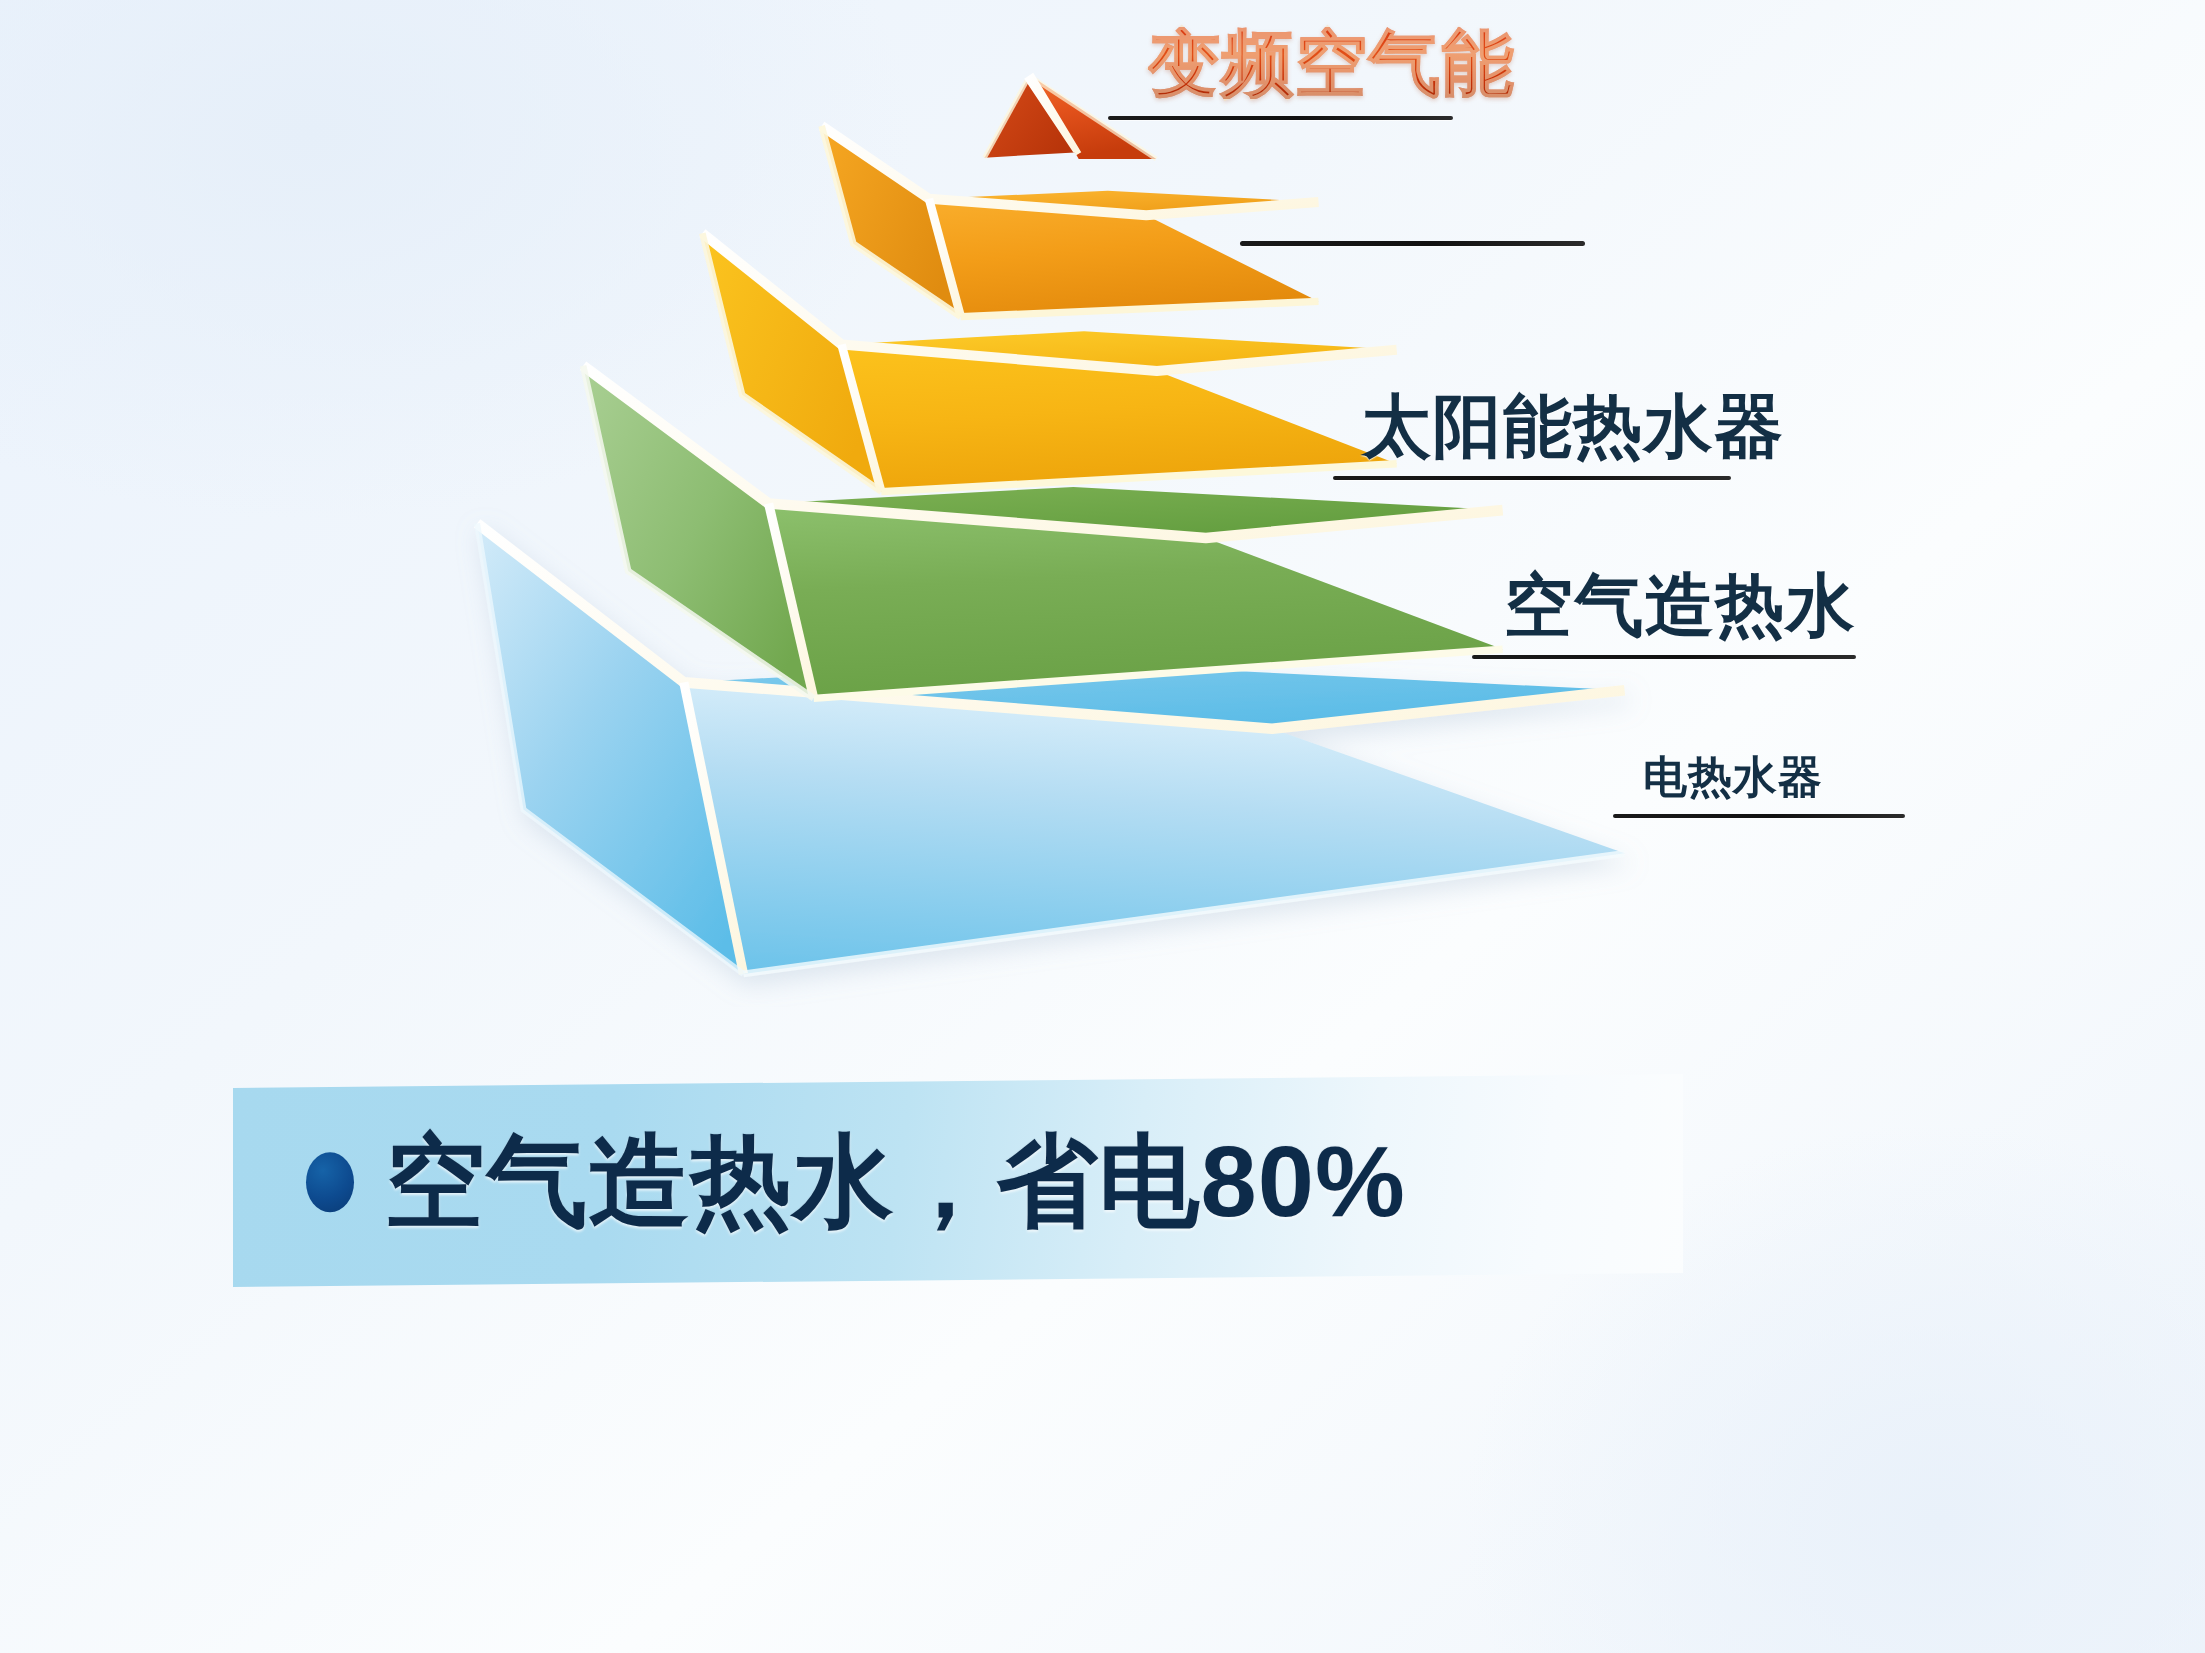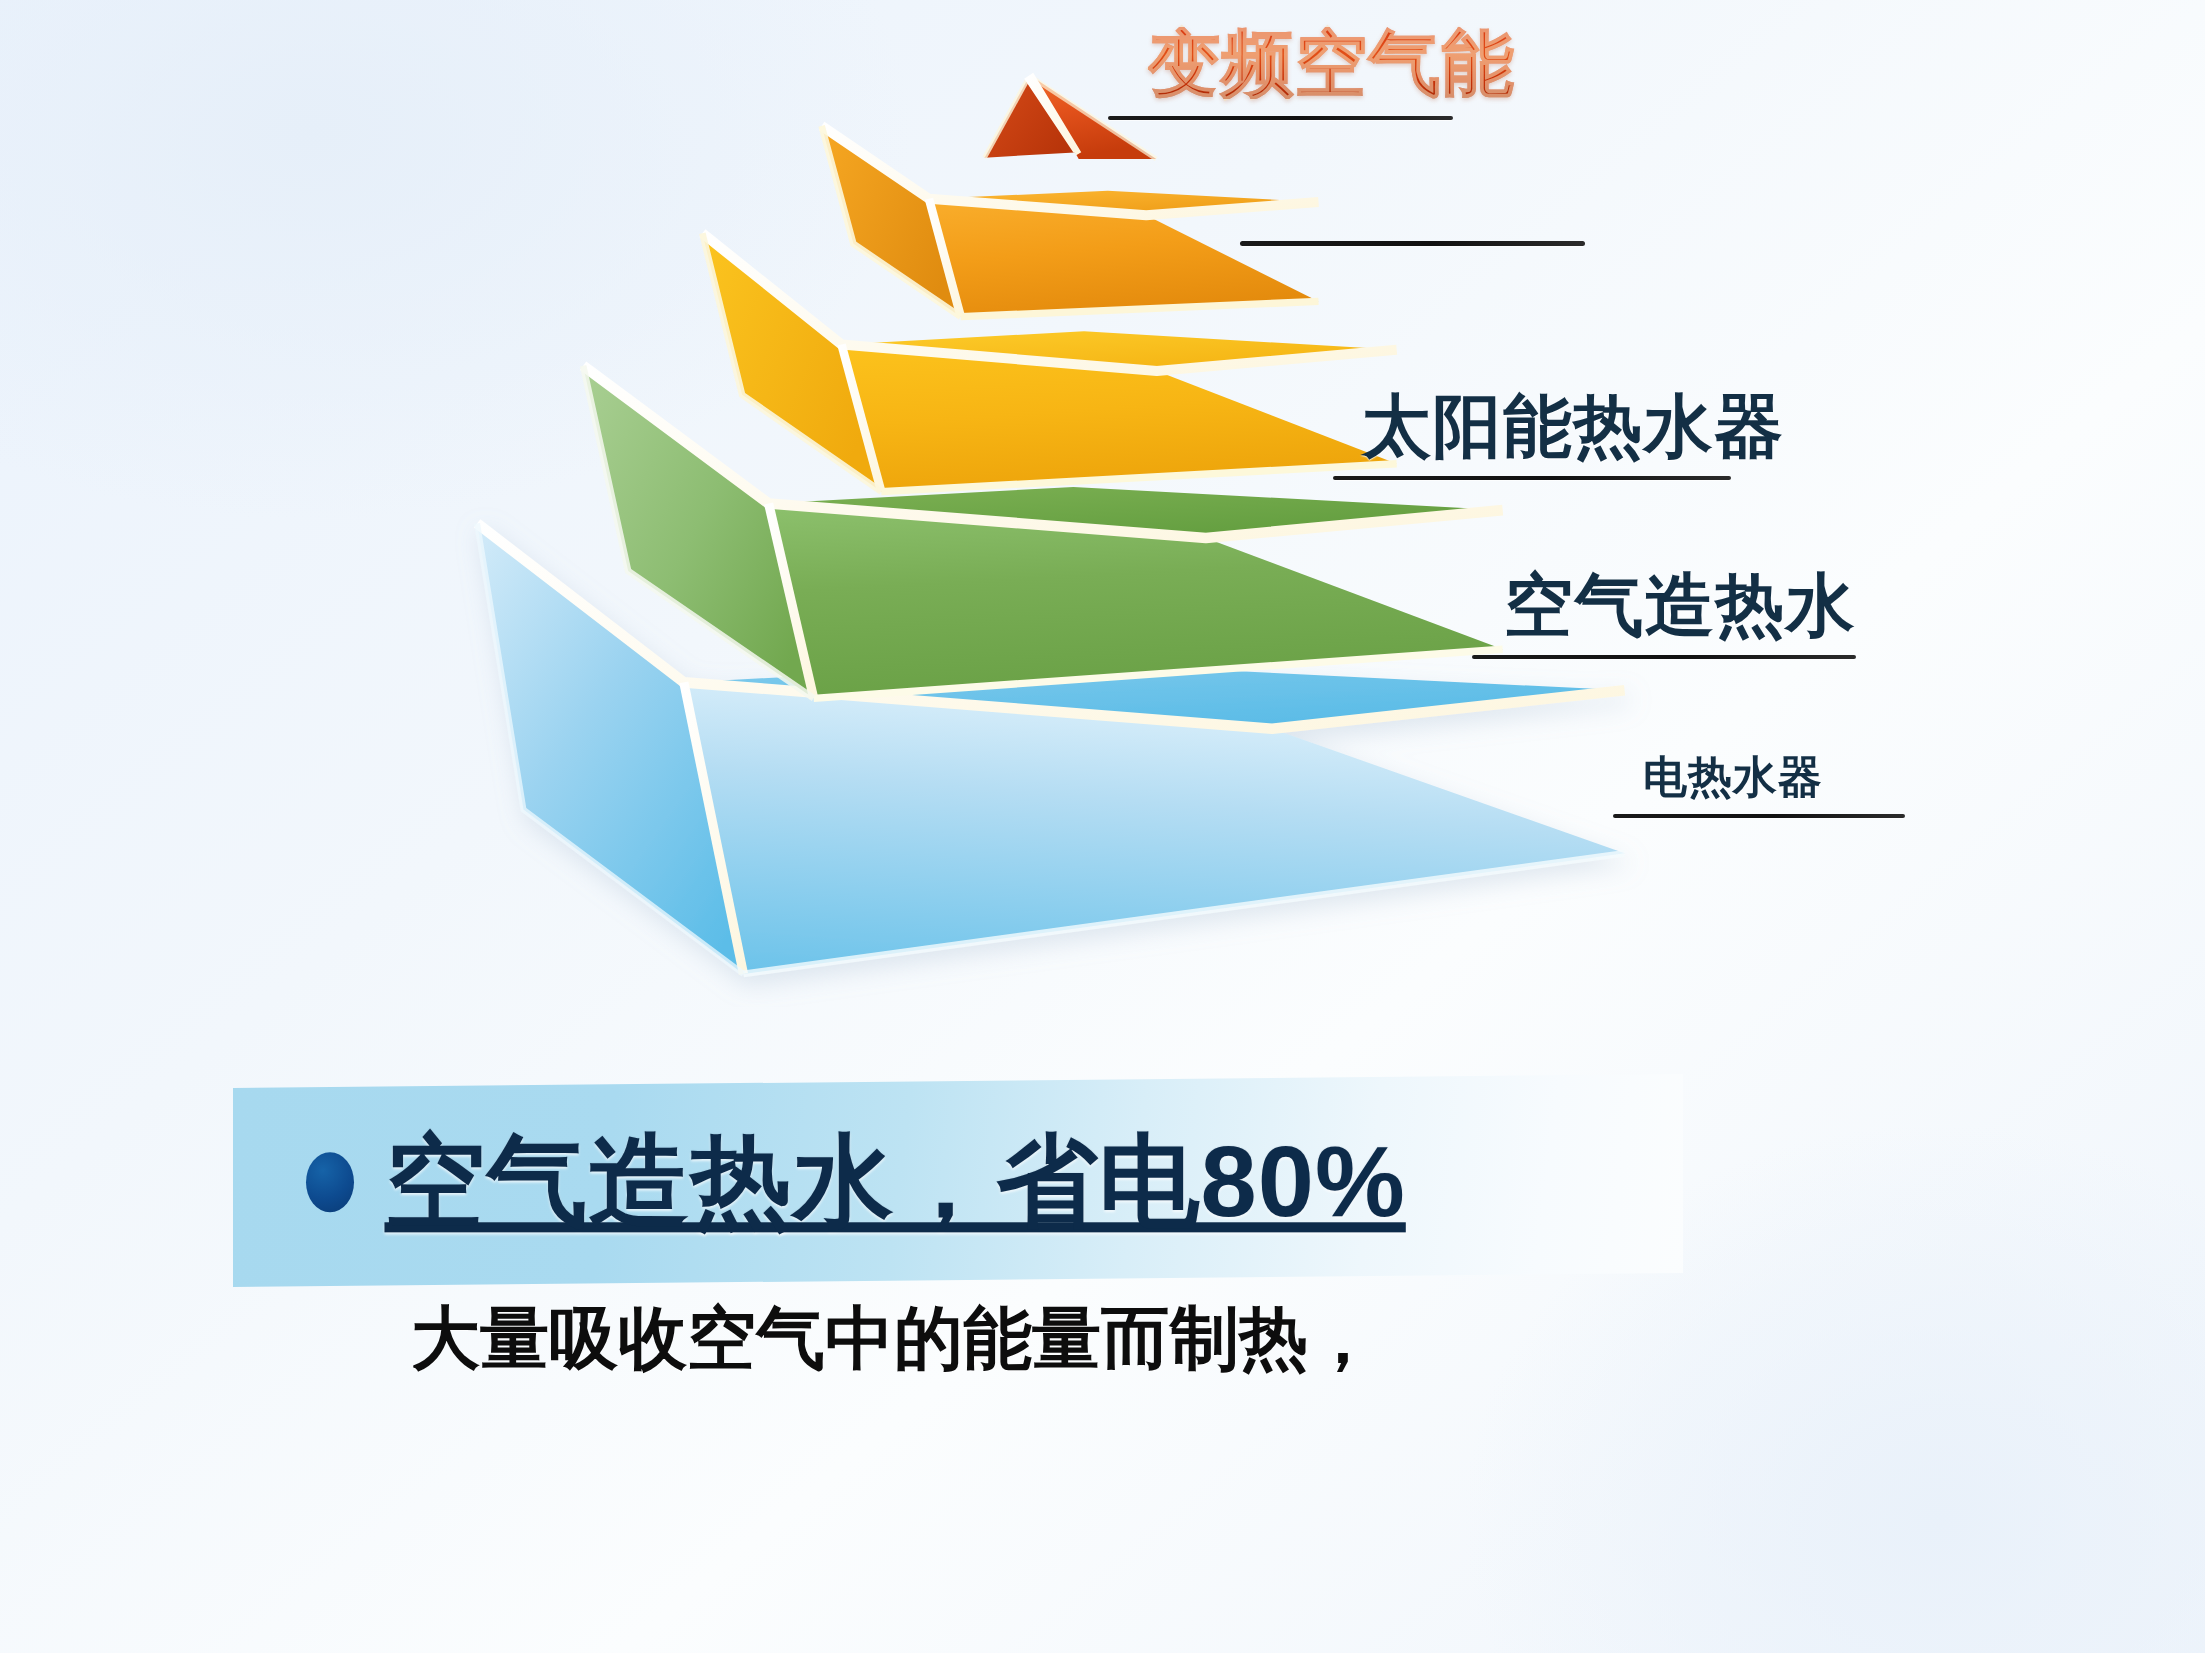--- a/index.html
+++ b/index.html
@@ -93,21 +93,20 @@
   #headline-bullet{
     width:48px; height:60px; border-radius:50%;
     background:radial-gradient(circle at 35% 30%,#1663a8 0%,#0d4a8f 55%,#0a3a74 100%);
     flex:0 0 auto;
   }
   #headline-text{
     font-size:101px; font-weight:700; color:#0d2b4a; line-height:1;
     letter-spacing:.01em;
     text-shadow:0 2px 2.7px rgba(255,255,255,.75), 0 0 1.3px rgba(13,43,74,.25);
     white-space:nowrap;
-    text-decoration:underline;
   }
 
   
   #body-copy{ position:absolute; left:411px; top:1304px; width:1458px; }
   .body-line{
     font-size:69px; font-weight:700; color:#0d0d0d; line-height:1;
     white-space:nowrap; margin-bottom:85px;
     text-shadow:0 1.3px 1.3px rgba(255,255,255,.7);
   }
 </style>
@@ -273,15 +272,14 @@
 </div>
 
 <div id="headline-banner">
   <div id="headline-inner">
     <span id="headline-bullet"></span>
     <span id="headline-text">空气造热水，省电80%</span>
   </div>
 </div>
 
 <div id="body-copy">
-  <div class="body-line">大量吸收空气中的能量而制热，</div>
 </div>
 
 
 </body></html>

